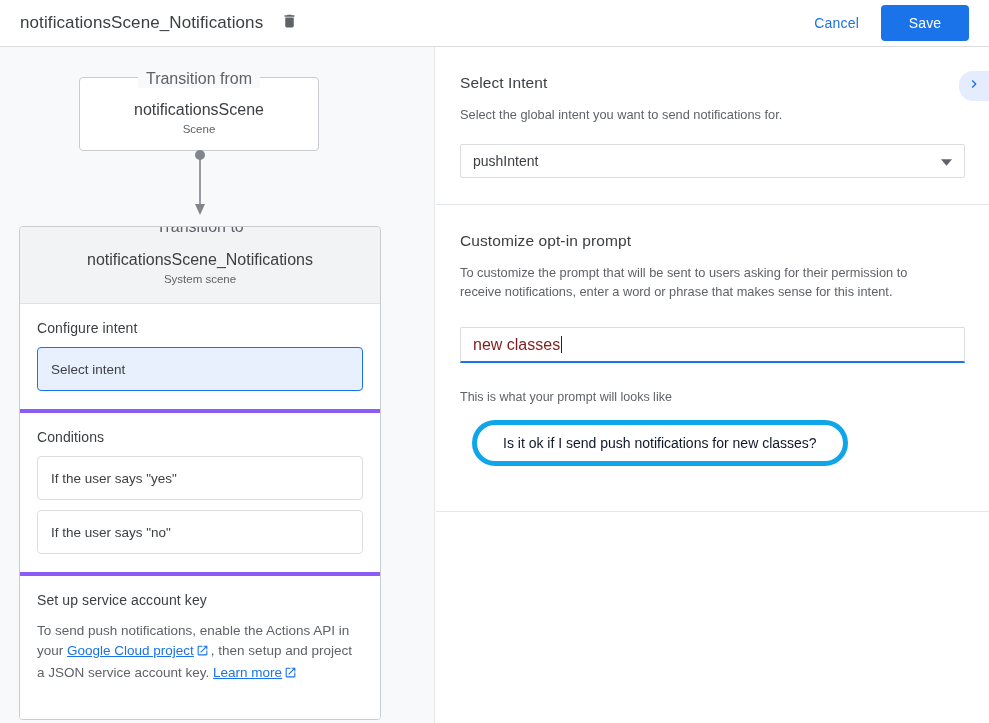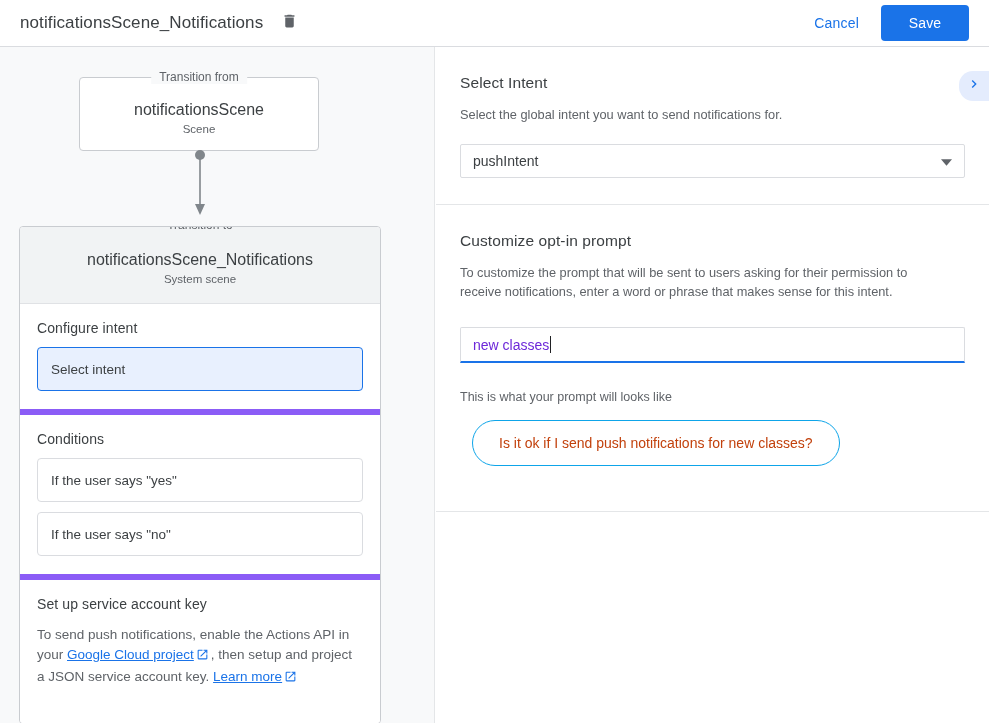--- a/index.html
+++ b/index.html
@@ -70,21 +70,21 @@
     border-radius: 4px;
     background: #ffffff;
   }
   .legend {
     position: absolute;
     top: -8px;
     left: 50%;
     transform: translateX(-50%);
     background: #f8f9fa;
     padding: 0 8px;
-    font-size: 12px;
+    font-size: 16px;
     color: #5f6368;
     white-space: nowrap;
   }
   .node-title {
     text-align: center;
     font-size: 16px;
     color: #3c4043;
   }
   .node-sub {
     text-align: center;
@@ -105,21 +105,21 @@
     background: #ffffff;
     overflow: hidden;
   }
   .to-head {
     background: #f1f3f4;
     padding: 24px 12px 18px;
     border-bottom: 1px solid #e0e2e5;
   }
   .sect {
     padding: 16px 17px 18px;
-    border-bottom: 6px solid #8b5cf6;
+    border-bottom: 4px solid #8b5cf6;
     background: #fff;
   }
   .sect:last-child { border-bottom: none; }
   .sect-title {
     font-size: 14px; color: #3c4043; margin-bottom: 11px;
     letter-spacing: .1px;
   }
   .chip {
     height: 44px;
     border: 1px solid #dadce0;
@@ -189,40 +189,40 @@
     height: 36px;
     border: 1px solid #dadce0;
     border-bottom: 2px solid #1a73e8;
     border-radius: 2px 2px 0 0;
     display: flex; align-items: center;
     padding: 0 12px;
     background: #fff;
     cursor: text;
   }
   .text-field .tf-val {
-    font-size: 14px; color: #6d28d9;
+    font-size: 16px; color: #7f1d1d;
   }
   .caret-bar {
     display: inline-block;
     width: 1px; height: 17px;
     background: #202124;
     margin-left: 1px;
     vertical-align: -3px;
   }
   .preview-label {
     font-size: 12.5px; color: #5f6368; margin-top: 27px;
   }
   .bubble {
     margin-top: 16px; margin-left: 12px;
     display: inline-flex; align-items: center;
     height: 46px;
     padding: 0 26px;
-    border: 1px solid #0ea5e9;
+    border: 5px solid #0ea5e9;
     border-radius: 24px;
-    font-size: 14px; color: #c2410c;
+    font-size: 14px; color: #0f172a;
     background: #fff;
   }
 </style>
 </head>
 <body>
 
 <div class="header">
   <div class="header-title">notificationsScene_Notifications</div>
 
   <div class="trash-btn">

